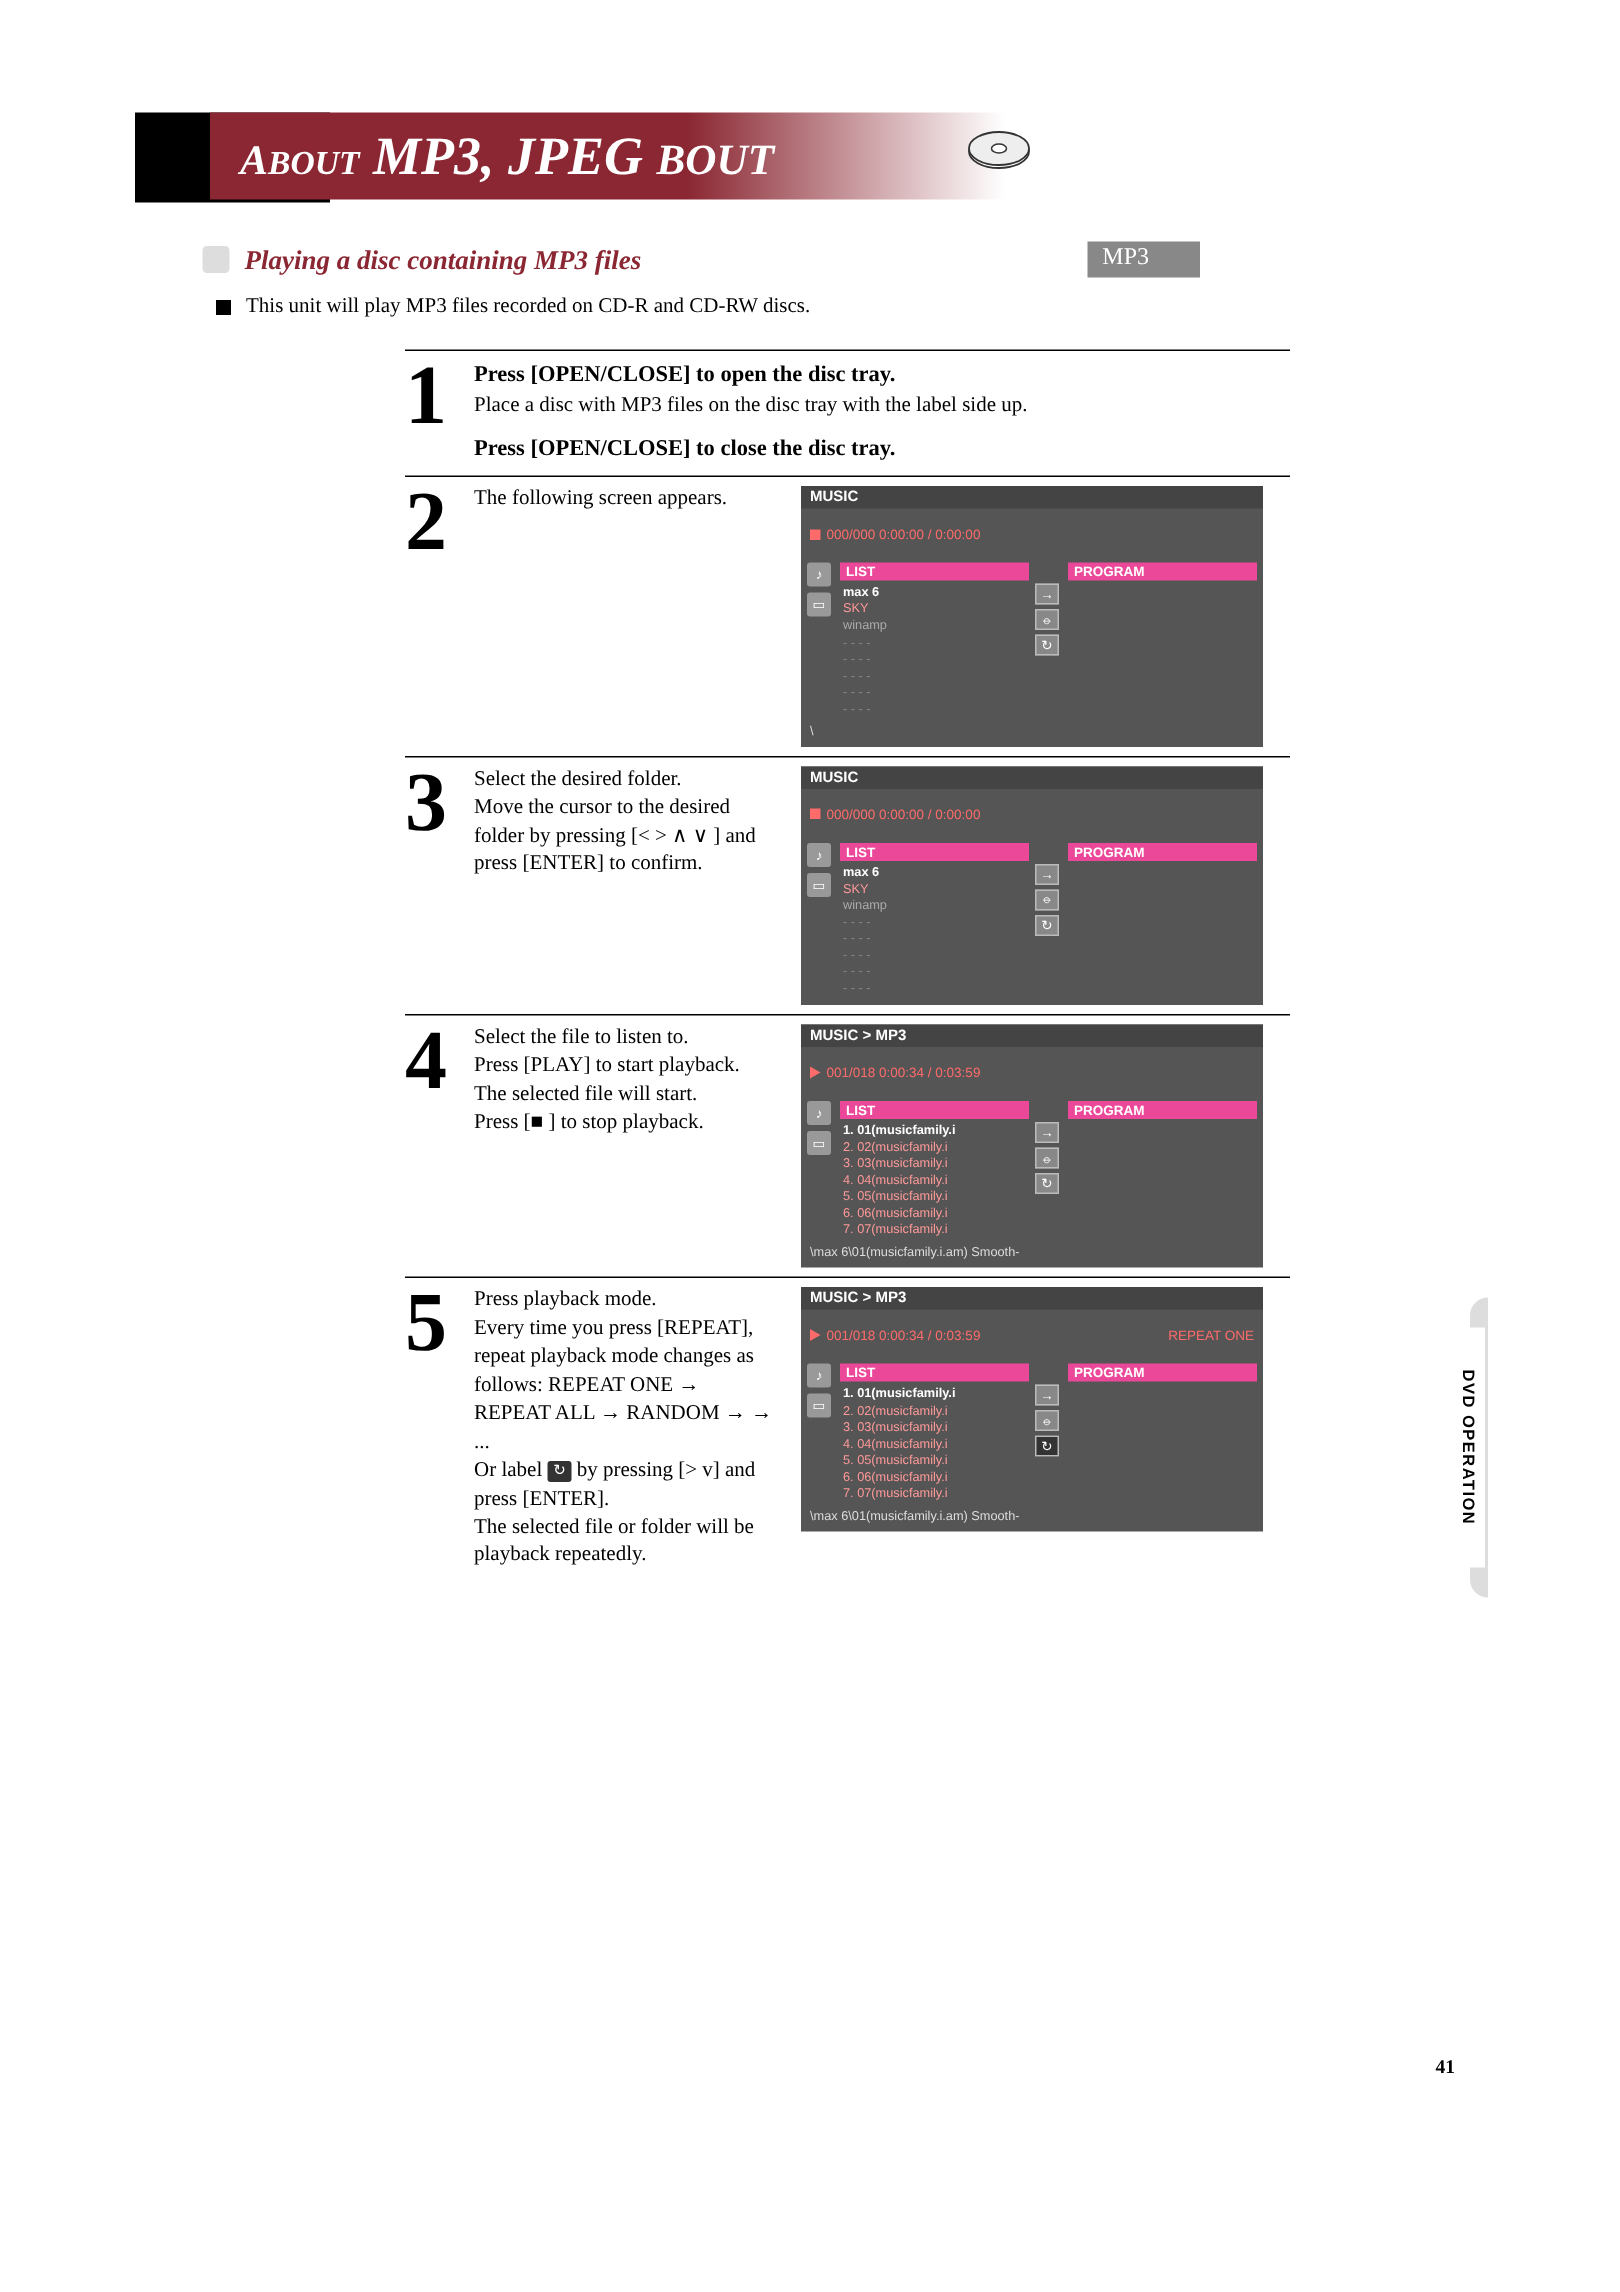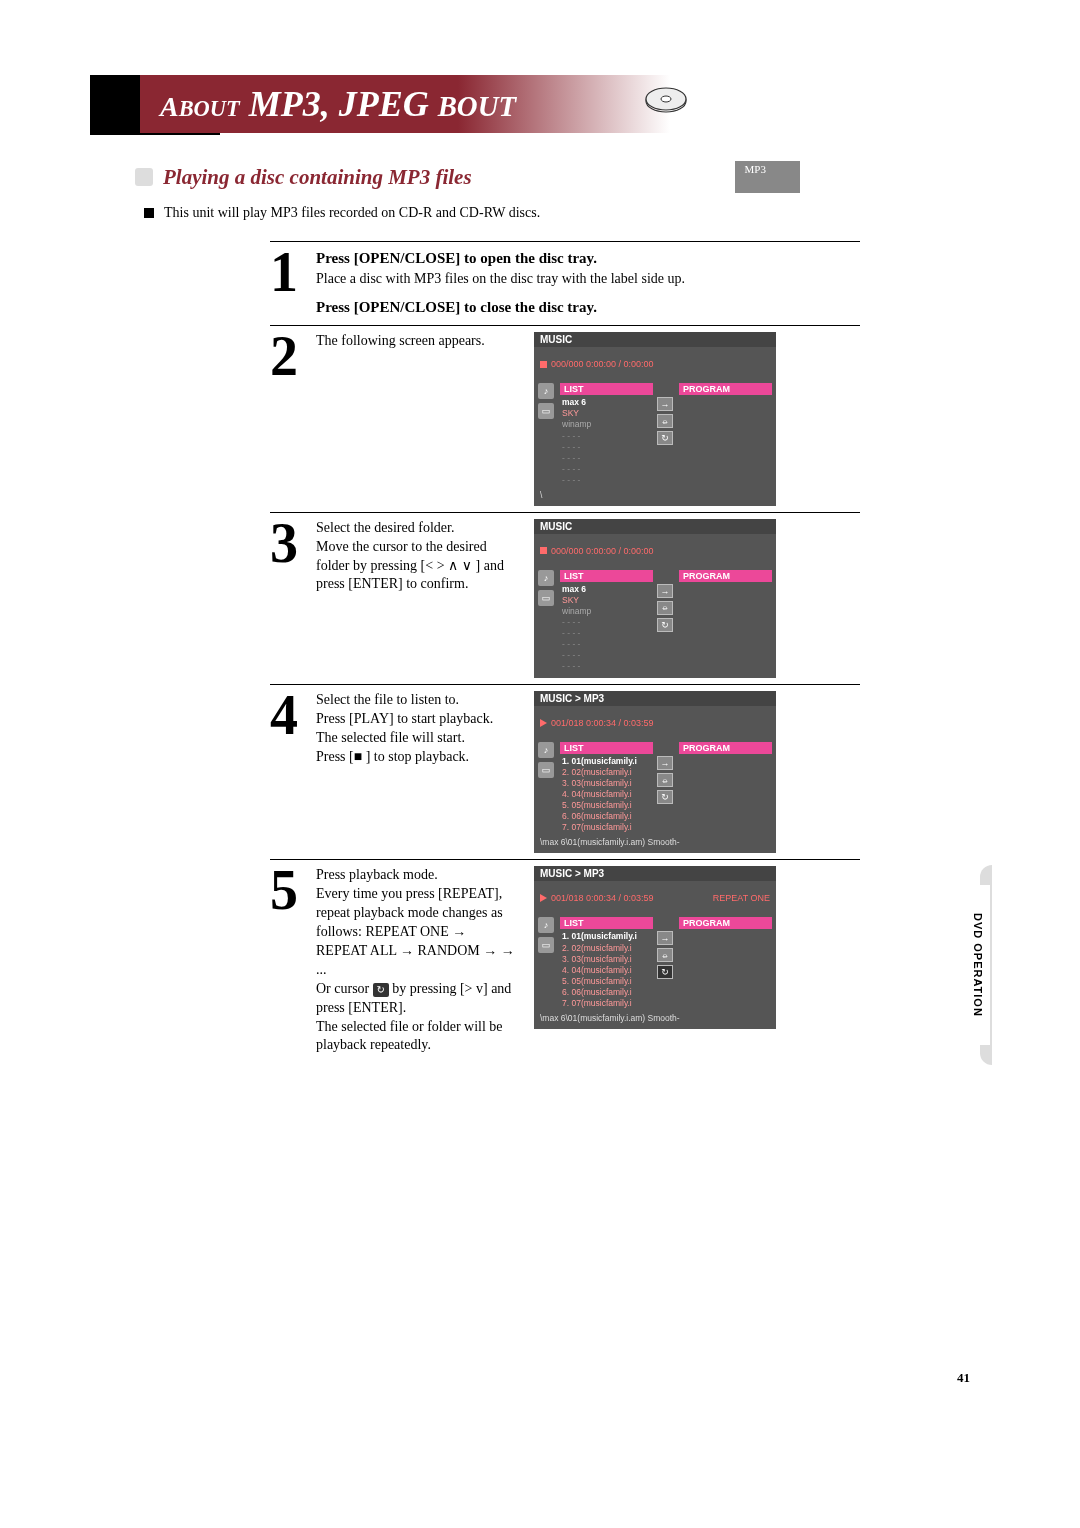--- a/index.html
+++ b/index.html
@@ -21,42 +21,42 @@
     font-size: 36px;
     font-weight: bold;
     font-style: italic;
     font-family: Georgia, serif;
   }
   .title-banner .main-title .about { font-variant: small-caps; font-size: 28px; font-style: italic; }
   .disc-icon { position: absolute; right: -18px; top: 2px; }
   
   .section-row { display: flex; align-items: center; margin-top: 28px; margin-left: 35px; }
   .section-bullet { width: 18px; height: 18px; background: #ddd; border-radius: 3px; margin-right: 10px; }
-  .section-title { color: #8a2732; font-size: 21px; font-weight: bold; font-style: italic; flex: 1; }
-  .section-badge { background: #888; color: #fff; font-size: 11px; padding: 2px 34px 18px 10px; margin-left: auto; margin-right: 180px; }
+  .section-title { color: #8a2732; font-size: 18px; font-weight: bold; font-style: italic; flex: 1; }
+  .section-badge { background: #888; color: #fff; font-size: 16px; padding: 2px 34px 4px 10px; margin-left: auto; margin-right: 180px; }
   
   .intro-row { display: flex; align-items: center; margin-top: 12px; margin-left: 44px; font-size: 14px; }
   .intro-bullet { width: 10px; height: 10px; background: #000; margin-right: 10px; }
   
   .steps { margin-left: 170px; margin-top: 20px; width: 590px; }
   .steps hr { border: none; border-top: 1px solid #000; margin: 6px 0; }
   
   .step { display: flex; align-items: flex-start; margin-bottom: 4px; }
   .step-num { font-size: 56px; font-weight: bold; font-family: Georgia, serif; width: 46px; line-height: 1; margin-top: -4px; }
   .step-body { flex: 1; font-size: 14px; line-height: 1.35; }
   .step-body .st-heading { font-weight: bold; font-size: 15px; margin-bottom: 2px; }
   .step-body p { margin-bottom: 8px; }
   
   .step-with-screen { display: flex; align-items: flex-start; gap: 18px; }
   .step-text-col { flex: 0 0 200px; font-size: 14px; line-height: 1.35; }
   .step-screen-col { flex: 1; }
   
   .screen {
     background: #555;
-    width: 242px;
+    width: 308px;
     font-family: Arial, sans-serif;
     font-size: 10px;
     color: #fff;
     padding-bottom: 4px;
   }
   .screen-header { background: #444; padding: 2px 6px; font-size: 10px; font-weight: bold; }
   .screen-status { color: #ff6b6b; font-size: 9px; padding: 12px 6px; display: flex; align-items: center; gap: 4px; }
   .screen-status .stop-sq { width: 7px; height: 7px; background: #ff6b6b; display: inline-block; }
   .screen-status .play-tri { width: 0; height: 0; border-left: 7px solid #ff6b6b; border-top: 4px solid transparent; border-bottom: 4px solid transparent; display: inline-block; }
   .screen-status .repeat-text { margin-left: auto; }
@@ -300,21 +300,21 @@
       </div>
     </div>
     <hr>
 
     <div class="step">
       <div class="step-num">5</div>
       <div class="step-with-screen">
         <div class="step-text-col">
           <div class="st-heading">Press playback mode.</div>
           <p>Every time you press [REPEAT], repeat playback mode changes as follows: REPEAT ONE → REPEAT ALL → RANDOM →   → ...</p>
-          <p><span>Or cursor </span><span class="inline-icon">↻</span><span> by pressing [&gt; v] and press [ENTER].</span></p>
+          <p><span>Or label </span><span class="inline-icon">↻</span><span> by pressing [&gt; v] and press [ENTER].</span></p>
           <p>The selected file or folder will be playback repeatedly.</p>
         </div>
         <div class="step-screen-col">
           <div class="screen">
             <div class="screen-header">MUSIC &gt; MP3</div>
             <div class="screen-status">
                 <span class="play-tri"></span>
                 <span>001/018 0:00:34 / 0:03:59</span>
                 <span class="repeat-text">REPEAT ONE</span>
               </div>

